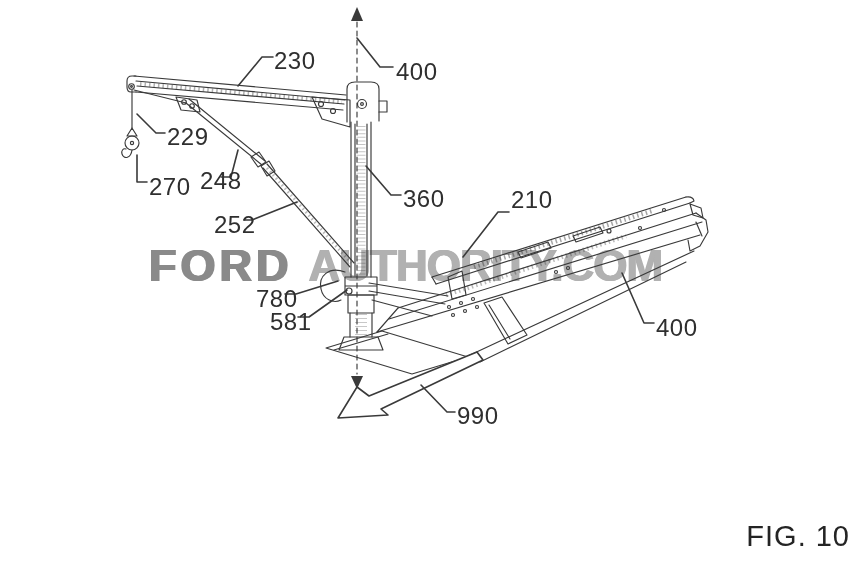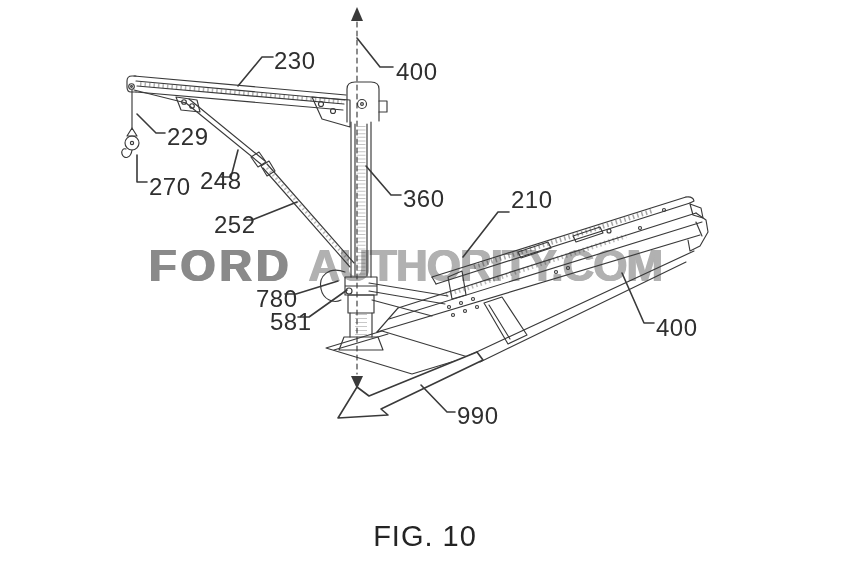--- a/index.html
+++ b/index.html
@@ -23,21 +23,21 @@
   .art .fillw{fill:#ffffff;stroke-width:1.6;}
   .art .hatch{stroke-linecap:butt;}
   .ref{position:absolute;z-index:3;font-size:24px;line-height:1;font-weight:400;
        color:var(--label);letter-spacing:0.5px;}
   #ref-230{left:274px;top:49px}   #ref-500{left:396px;top:60px}
   #ref-262{left:167px;top:125px}  #ref-270{left:149px;top:175px}
   #ref-248{left:200px;top:169px}  #ref-252{left:214px;top:213px}
   #ref-220{left:403px;top:187px}  #ref-210{left:511px;top:188px}
   #ref-580{left:256px;top:287px}  #ref-581{left:270px;top:310px}
   #ref-200{left:656px;top:316px}  #ref-570{left:457px;top:404px}
-  .caption{position:absolute;left:0;right:0;top:521px;z-index:3;text-align:center;
+  .caption{position:absolute;left:0;right:0;top:521px;z-index:3;text-align:right;
            font-size:29px;line-height:1.1;color:#242424;letter-spacing:1px;}
 </style>
 </head>
 <body>
 
 <div class="stage">
 
   <div class="watermark">
     <span class="wm-ford">FORD</span>
     <span class="wm-auth">AUTHORITY.COM</span>

